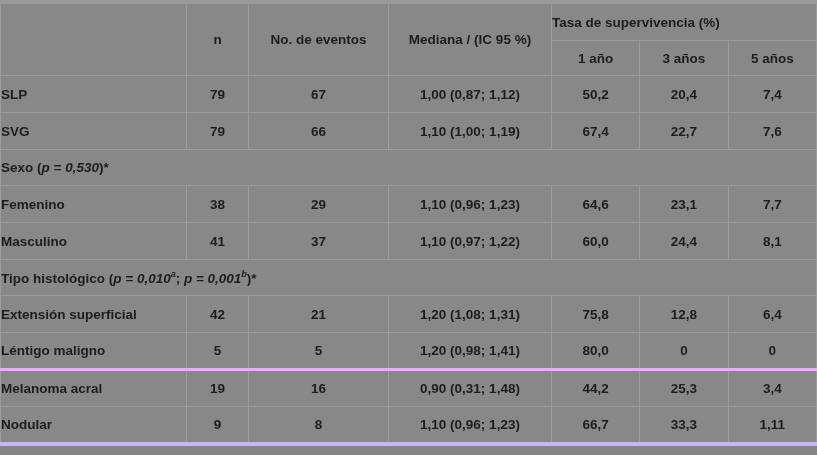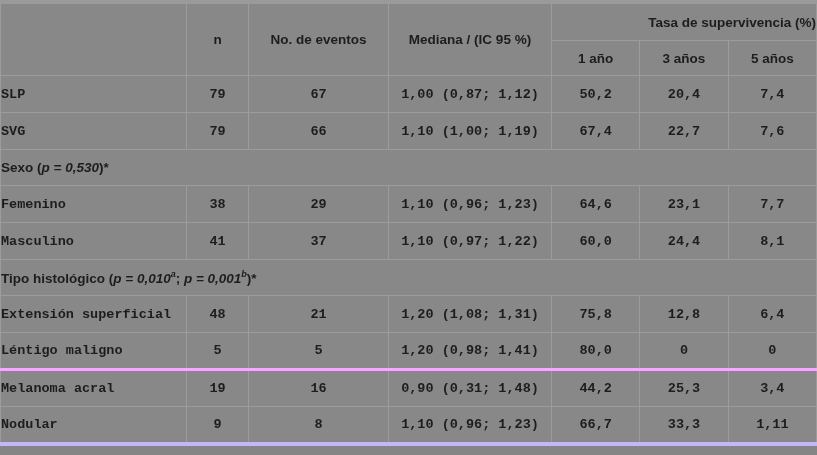--- a/index.html
+++ b/index.html
@@ -51,25 +51,25 @@
   .c-label   { width: 186px; text-align: left;   padding-left: 12px; }
   .c-n       { width: 62px;  text-align: center; }
   .c-events  { width: 140px; text-align: center; }
   .c-median  { width: 163px; text-align: center; }
   .c-y1      { width: 82px;  text-align: center; }
   .c-y3      { width: 82px;  text-align: center; }
   .c-y5      { width: 80px;  text-align: center; }
 
   tr.header-main th { height: 37px; vertical-align: middle; }
   tr.header-sub  th { height: 35px; vertical-align: middle; }
-  tr.data-row td   { height: 37px; vertical-align: middle; font-family: Liberation Mono, monospace; }
+  tr.data-row td   { height: 37px; vertical-align: middle; }
   tr.group-row td  { height: 36px; vertical-align: middle; }
 
   th.span-surv {
-    text-align: right;
+    text-align: left;
     border-bottom: 3px solid #e9e9e9;
     margin-top: 20px;
   }
   th.tall { }
   .group-cell {
     text-align: left;
     padding-left: 12px;
     font-weight: bold;
     font-style: normal;
   }
@@ -156,21 +156,21 @@
         <td class="c-y3">24,4</td>
         <td class="c-y5">8,1</td>
       </tr>
 
       <tr class="group-row">
         <td class="group-cell" colspan="7"><span>Tipo histológico (</span><i>p = 0,010</i><sup>a</sup><span>; </span><i>p = 0,001</i><sup>b</sup><span class="star">)*</span></td>
       </tr>
 
       <tr class="data-row">
         <td class="c-label">Extensión superficial</td>
-        <td class="c-n">48</td>
+        <td class="c-n">42</td>
         <td class="c-events">21</td>
         <td class="c-median">1,20 (1,08; 1,31)</td>
         <td class="c-y1">75,8</td>
         <td class="c-y3">12,8</td>
         <td class="c-y5">6,4</td>
       </tr>
 
       <tr class="data-row">
         <td class="c-label">Léntigo maligno</td>
         <td class="c-n">5</td>

